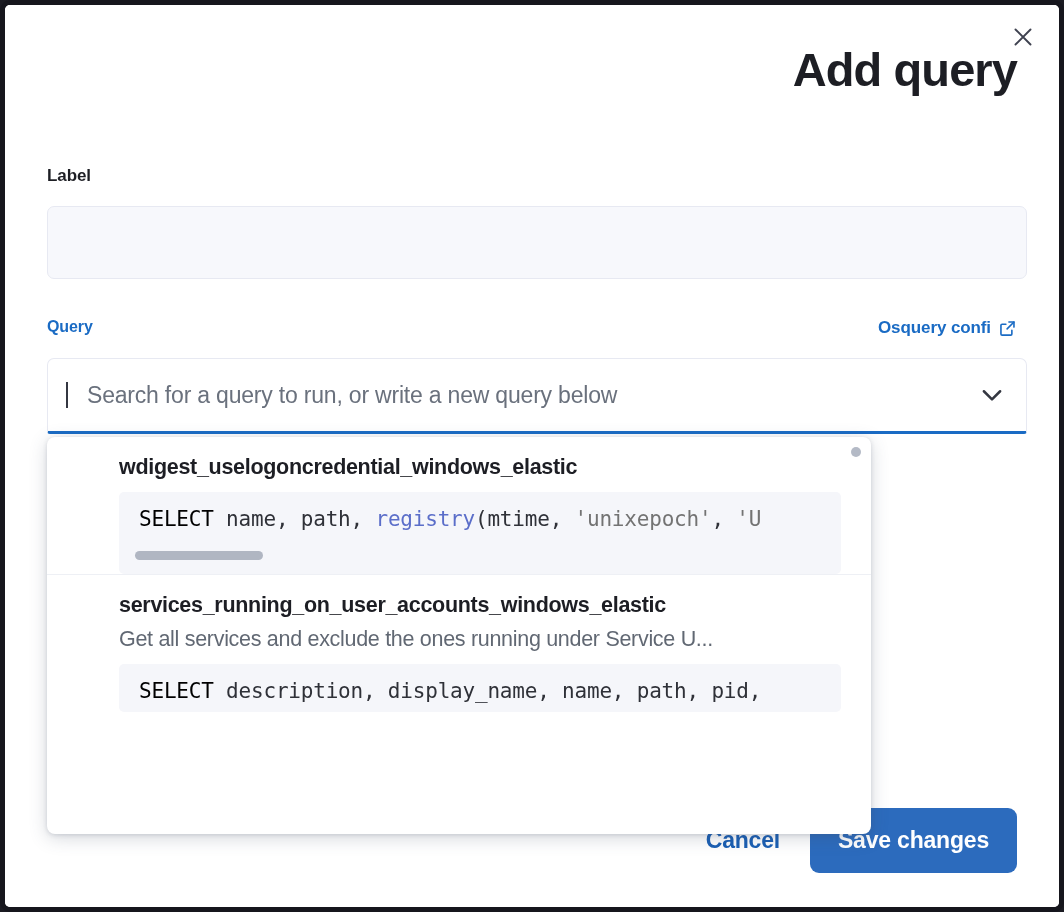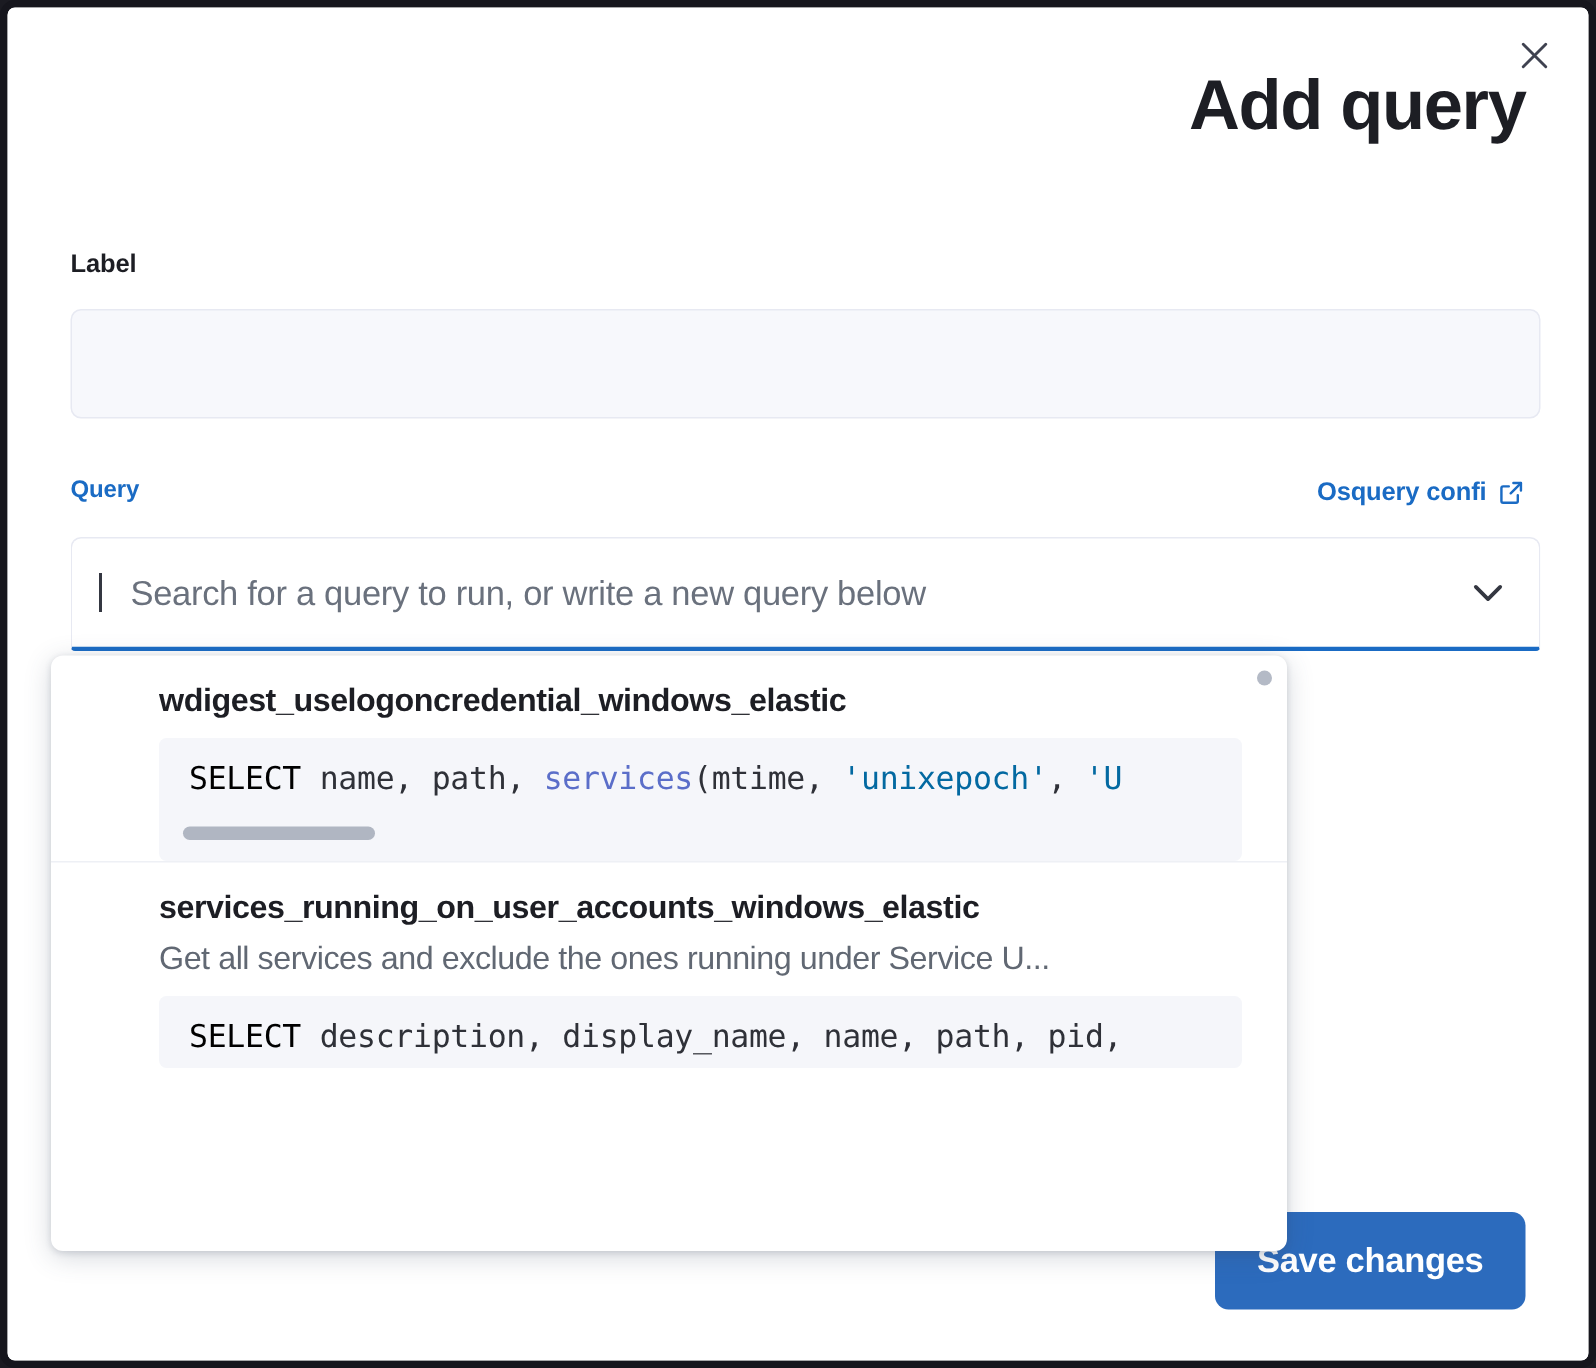--- a/index.html
+++ b/index.html
@@ -194,21 +194,21 @@
     border-radius: 9px;
     padding: 19px 28px;
     cursor: pointer;
     font-family: "Liberation Sans", sans-serif;
     letter-spacing: -0.2px;
   }
 
   
   .dropdown {
     position: absolute;
-    left: 29px;
+    left: 42px;
     top: 432px;
     width: 824px;
     height: 397px;
     background: #ffffff;
     border-radius: 8px;
     box-shadow: 0 4px 18px rgba(65, 78, 101, 0.22),
                 0 1px 4px rgba(65, 78, 101, 0.18);
     overflow: hidden;
     z-index: 20;
   }
@@ -258,21 +258,21 @@
   .option-code.short { height: 48px; padding-bottom: 0; }
   .code-line {
     font-family: "DejaVu Sans Mono", monospace;
     font-size: 21px;
     line-height: 1.25;
     white-space: pre;
     letter-spacing: -0.2px;
   }
   .tok-kw  { color: #000000; }
   .tok-fn  { color: #5b6ec9; }
-  .tok-str { color: #0369a1; text-align: right; }
+  .tok-str { color: #737373; text-align: right; }
   .tok-txt { color: #2f3138; }
   .code-scrollbar {
     position: absolute;
     left: 16px;
     bottom: 14px;
     width: 128px;
     height: 9px;
     border-radius: 5px;
     background: #b0b6c2;
   }
@@ -315,30 +315,31 @@
       <span class="combo-caret"></span>
       <span class="combo-placeholder">Search for a query to run, or write a new query below</span>
       <span class="combo-chevron">
         <svg width="30" height="30" viewBox="0 0 24 24" fill="none">
           <path d="M5.5 9 L12 15.5 L18.5 9" stroke="#343741" stroke-width="2" stroke-linecap="round" stroke-linejoin="round"></path>
         </svg>
       </span>
     </div>
 
     <div class="footer">
+      <button class="btn-cancel">Cancel</button>
       <button class="btn-save">Save changes</button>
     </div>
 
     <div class="dropdown">
       <div class="dropdown-scroll-dot"></div>
 
       <div class="option">
         <div class="option-title">wdigest_uselogoncredential_windows_elastic</div>
         <div class="option-code">
-          <div class="code-line"><span class="tok-kw">SELECT</span><span class="tok-txt"> name, path, </span><span class="tok-fn">services</span><span class="tok-txt">(mtime, </span><span class="tok-str">'unixepoch'</span><span class="tok-txt">, </span><span class="tok-str">'U</span></div>
+          <div class="code-line"><span class="tok-kw">SELECT</span><span class="tok-txt"> name, path, </span><span class="tok-fn">registry</span><span class="tok-txt">(mtime, </span><span class="tok-str">'unixepoch'</span><span class="tok-txt">, </span><span class="tok-str">'U</span></div>
           <div class="code-scrollbar"></div>
         </div>
       </div>
 
       <div class="option">
         <div class="option-title">services_running_on_user_accounts_windows_elastic</div>
         <div class="option-desc">Get all services and exclude the ones running under Service U...</div>
         <div class="option-code short">
           <div class="code-line"><span class="tok-kw">SELECT</span><span class="tok-txt"> description, display_name, name, path, pid,</span></div>
         </div>

